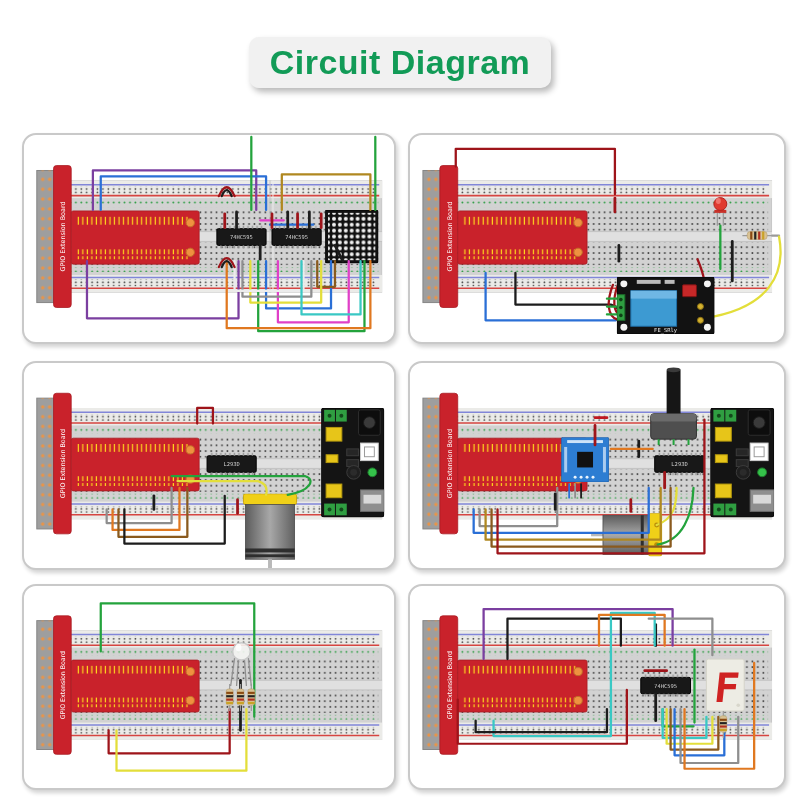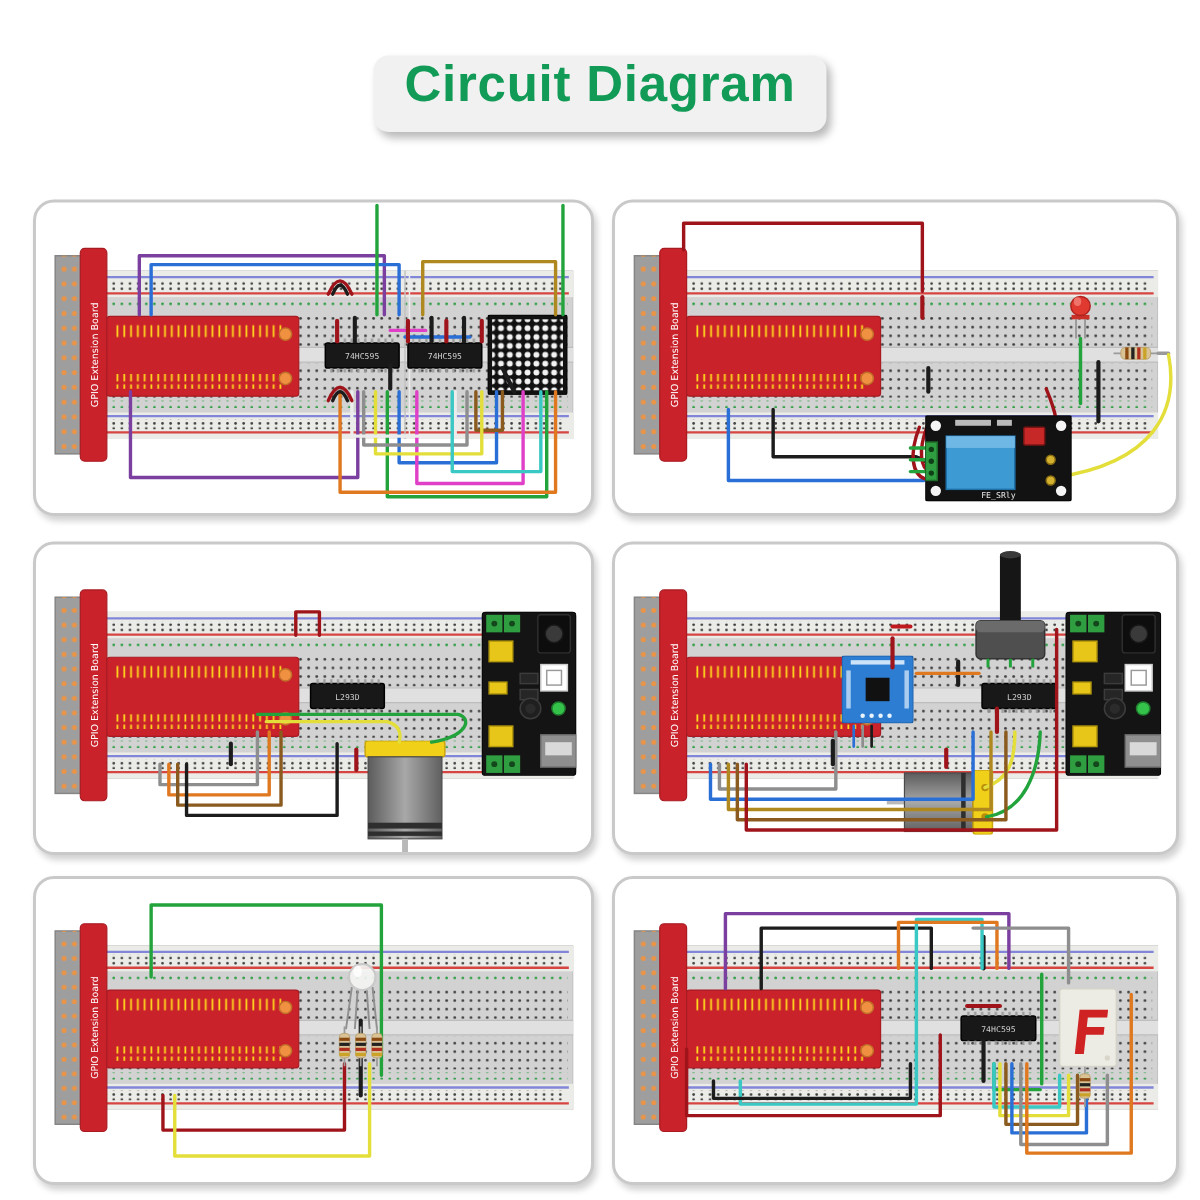--- a/index.html
+++ b/index.html
@@ -2,21 +2,21 @@
 <html><head>
 <meta charset="utf-8">
 <style>
   html,body{margin:0;padding:0;background:#ffffff;}
   body{width:800px;height:800px;font-family:"Liberation Sans",sans-serif;}
   .stage{position:relative;width:800px;height:800px;overflow:hidden;background:#fff;}
   .title-pill{
     position:absolute;left:249px;top:37px;width:302px;height:51px;
     background:#f1f1f1;border-radius:10px;
     box-shadow:3px 4px 6px rgba(0,0,0,.28);
-    display:flex;justify-content:center;
+    display:flex;align-items:center;justify-content:center;
   }
   .title-text{
     font-weight:bold;font-size:34px;letter-spacing:.5px;color:#129b57;
     font-family:"Liberation Sans",sans-serif;
   }
   .panel{
     position:absolute;background:#fff;border:2px solid #c9c9c9;border-radius:14px;
     box-shadow:2px 3px 4px rgba(0,0,0,.18);overflow:hidden;box-sizing:border-box;
   }
   .panel svg{display:block;width:100%;height:100%;}

